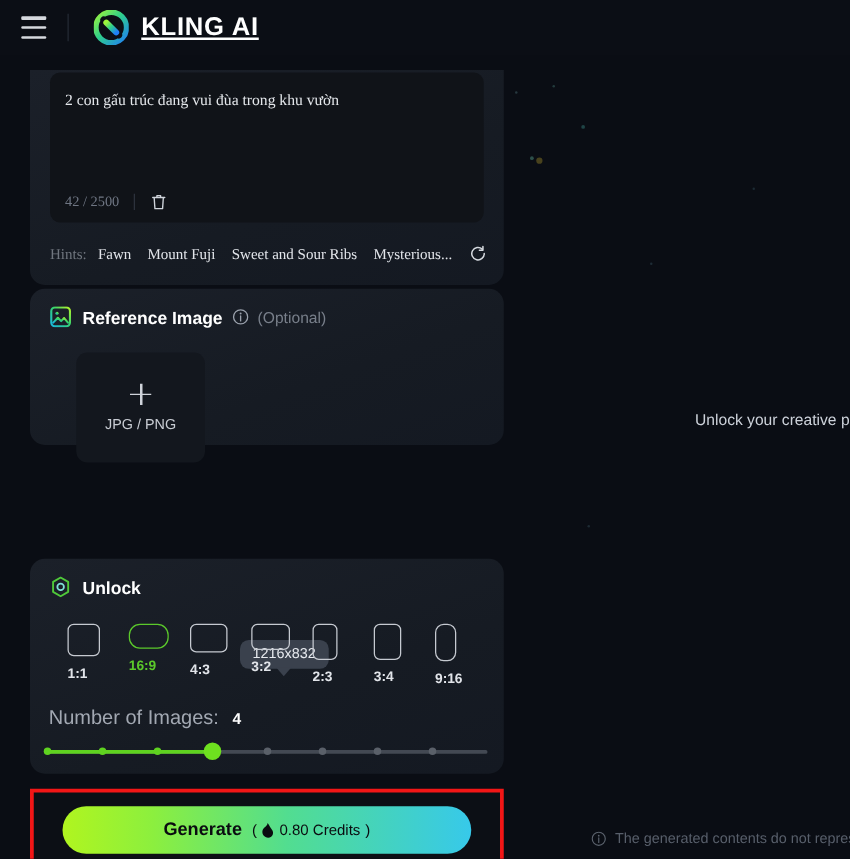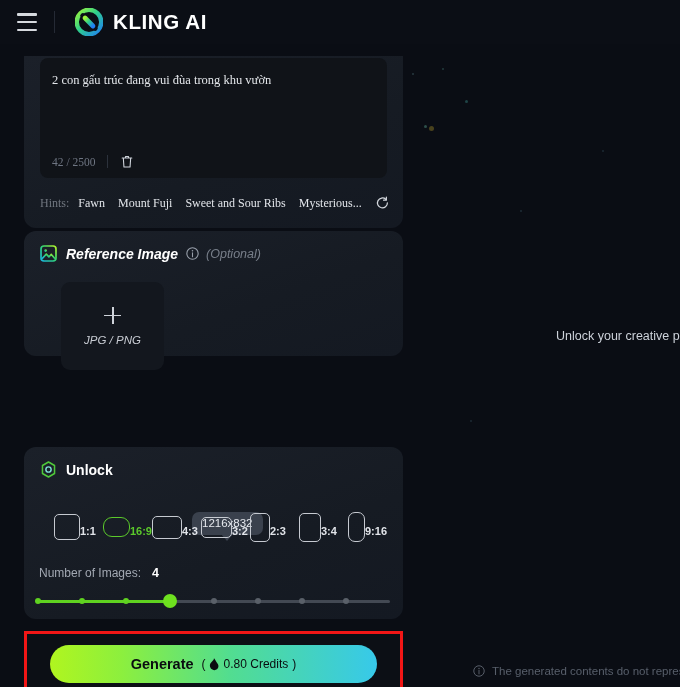--- a/index.html
+++ b/index.html
@@ -58,20 +58,21 @@
     margin-left: 20px;
     cursor: pointer;
   }
   .brand-logo { width: 28px; height: 28px; }
   .brand-name {
     margin-left: 10px;
     font-size: 20.5px;
     font-weight: bold;
     letter-spacing: 0.6px;
     color: #ffffff;
+    text-decoration: underline;
   }
 
   
   .bg-sparkles { position: absolute; inset: 0; z-index: 0; pointer-events: none; }
   .sp { position: absolute; border-radius: 50%; }
 
   
   .left-col {
     position: absolute;
     left: 24px;
@@ -154,21 +155,20 @@
   }
   .refresh-icon { width: 15px; height: 15px; cursor: pointer; flex-shrink: 0; }
 
   
   .panel-ref {
     position: absolute;
     top: 187px;
     left: 0;
     width: 379px;
     height: 125px;
-    font-style: italic;
   }
   .panel-head {
     display: flex;
     align-items: center;
     padding: 14px 0 0 16px;
   }
   .head-title {
     font-size: 14px;
     font-weight: bold;
     color: #ffffff;
@@ -218,24 +218,23 @@
   }
   .ratio-row {
     position: absolute;
     left: 30px;
     top: 52px;
     display: flex;
   }
   .ratio-item {
     width: 49px;
     display: flex;
-    flex-direction: row;
-    align-items: center;
-    cursor: pointer;
-    margin-top: 13px;
+    flex-direction: column;
+    align-items: flex-start;
+    cursor: pointer;
   }
   .ratio-shape {
     border: 1.6px solid #c6cad1;
     border-radius: 5px;
     box-sizing: border-box;
   }
   .ratio-item.active .ratio-shape { border-color: #5bc92b; }
   .ratio-label {
     margin-top: 8px;
     font-size: 11px;
@@ -267,21 +266,21 @@
     border-top: 7px solid #3a414d;
   }
 
   .num-row {
     position: absolute;
     left: 15px;
     top: 119px;
     display: flex;
     align-items: baseline;
   }
-  .num-label { font-size: 12px; color: #a2a8b2; }
+  .num-label { font-size: 16px; color: #a2a8b2; }
   .num-value { font-size: 12.5px; font-weight: bold; color: #ffffff; margin-left: 11px; }
 
   .slider {
     position: absolute;
     left: 14px;
     top: 147px;
     width: 352px;
     height: 14px;
   }
   .slider-track {

